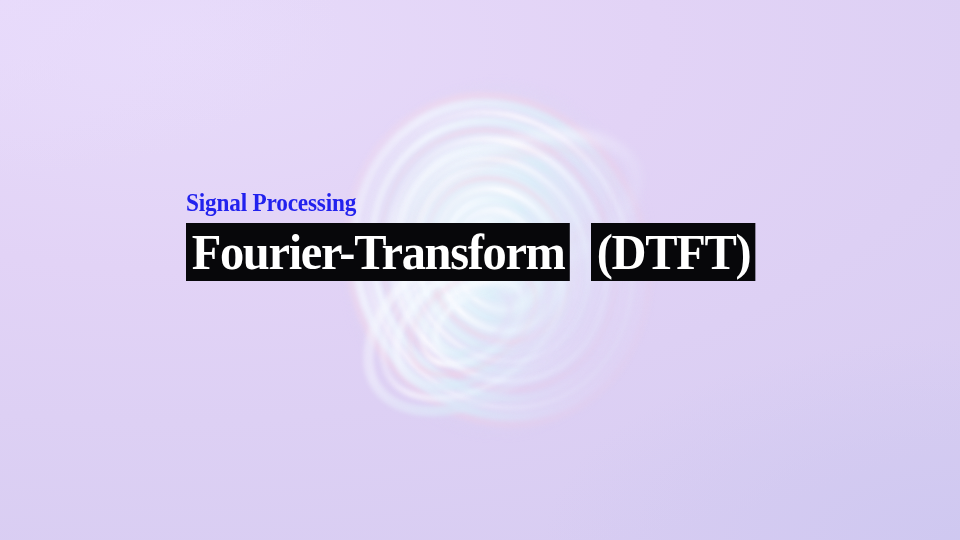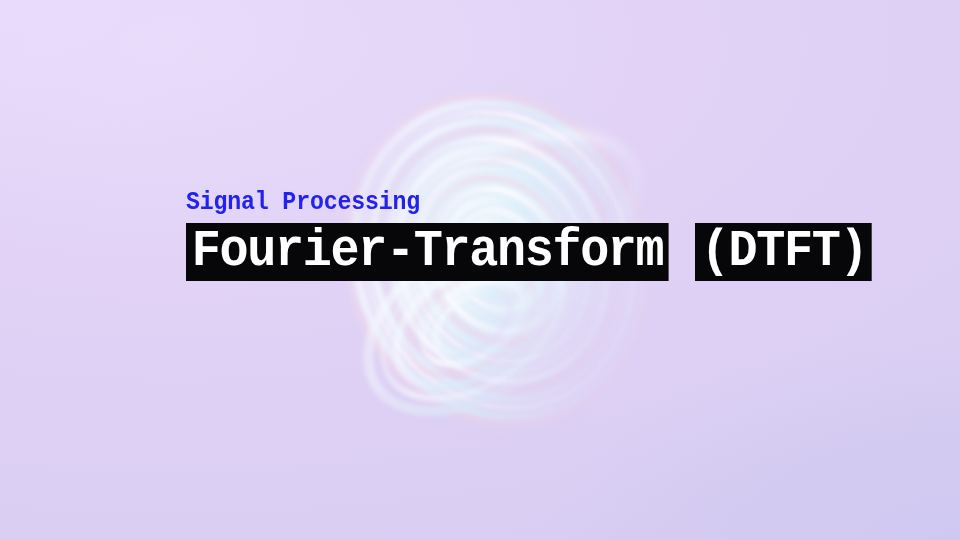--- a/index.html
+++ b/index.html
@@ -7,21 +7,21 @@
     padding: 0;
     background: #ffffff;
   }
 
   #slide {
     position: relative;
     width: 960px;
     height: 540px;
     overflow: hidden;
     background: #e1d2f6;
-    font-family: Liberation Mono, monospace;
+    font-family: Liberation Serif, serif;
     -webkit-font-smoothing: antialiased;
   }
 
   
   .bg-base {
     position: absolute;
     inset: 0;
     background:
       radial-gradient(120% 100% at 18% 8%, #e7dbfa 0%, #e2d3f6 42%, #ddd0f4 70%, #d8cdf2 100%);
   }

